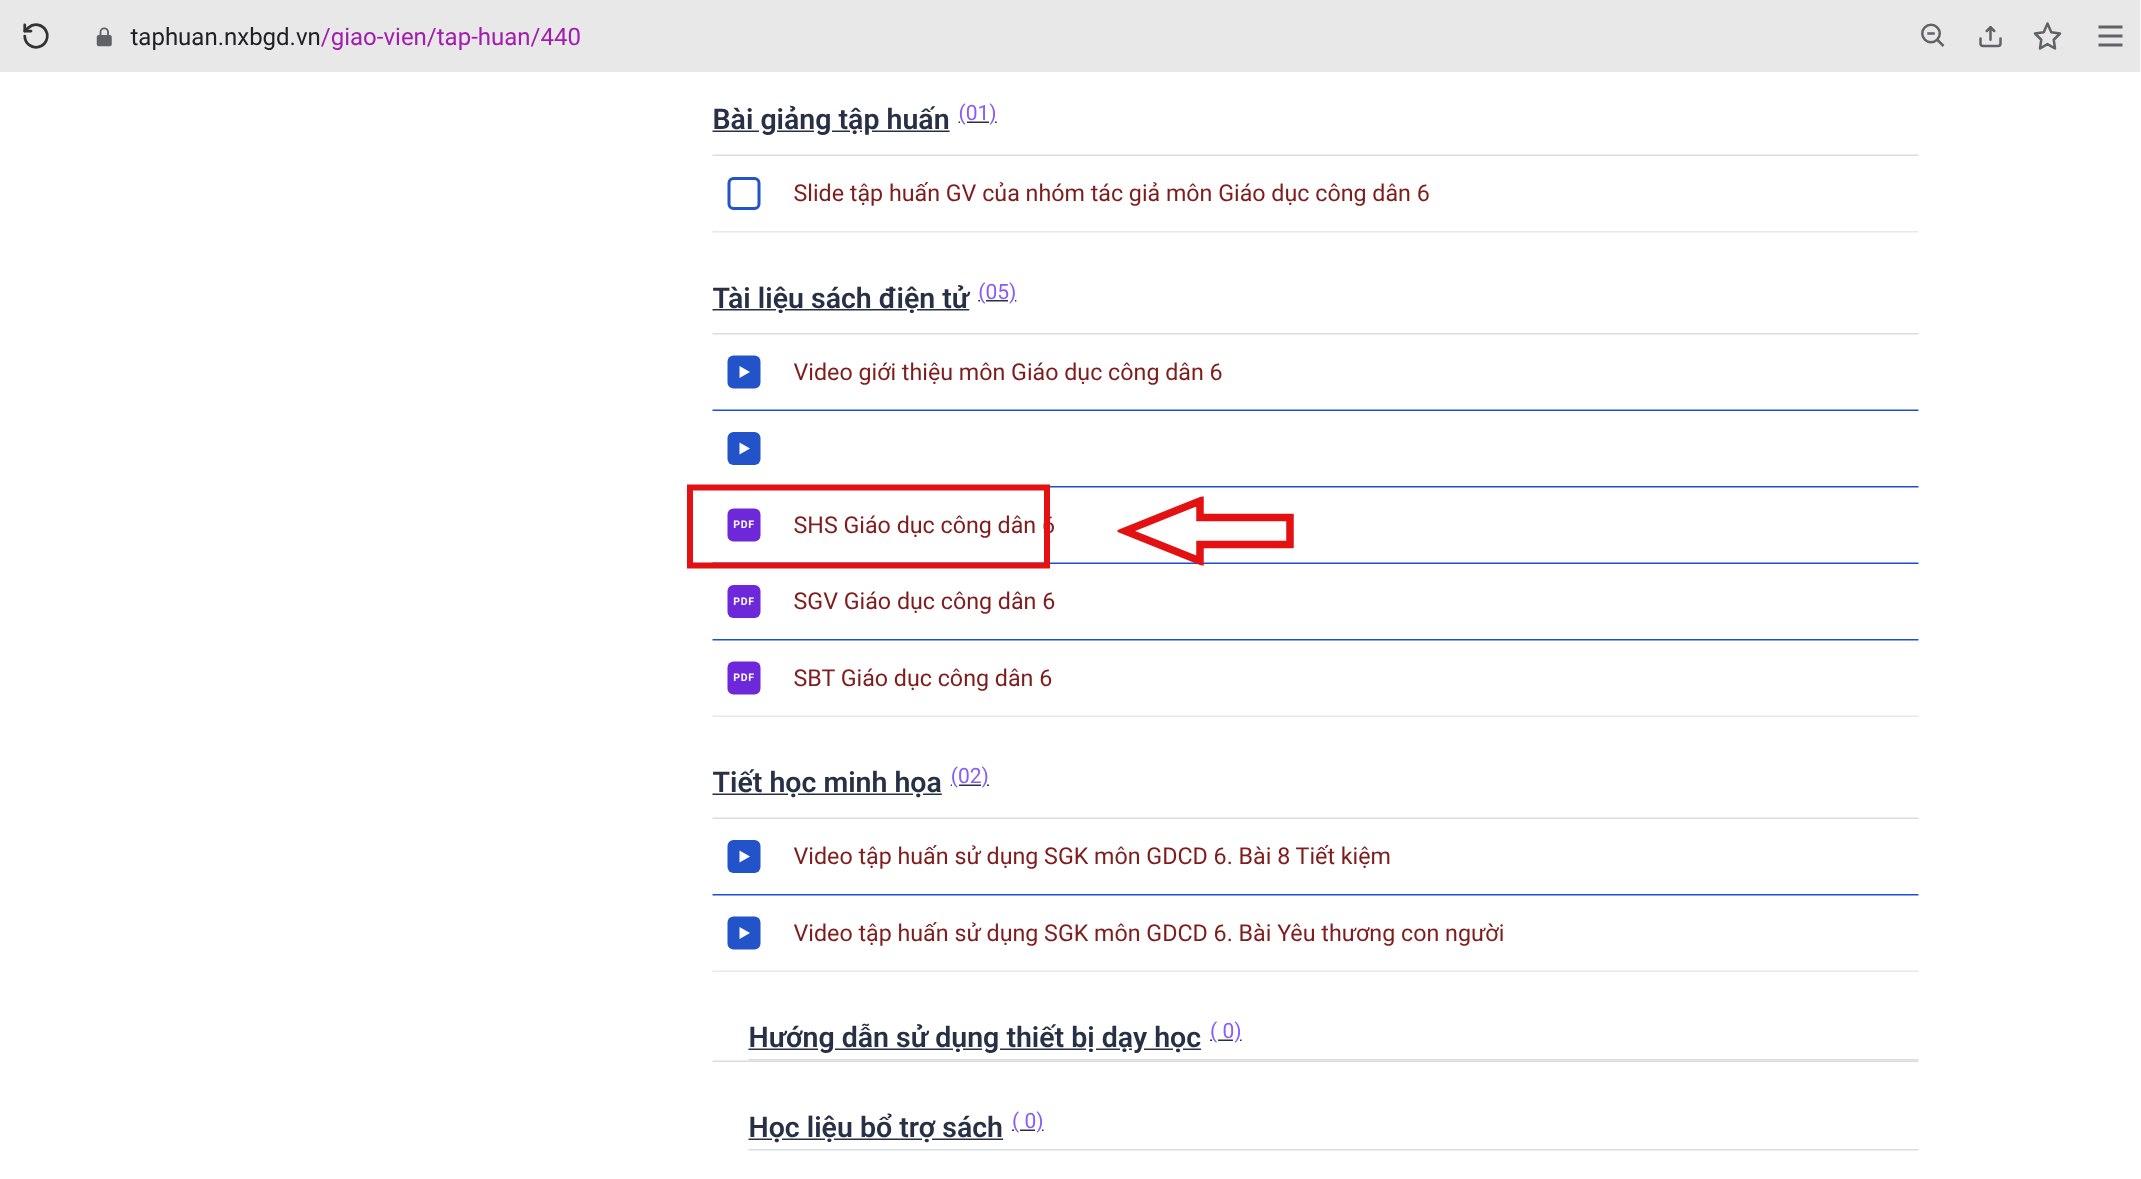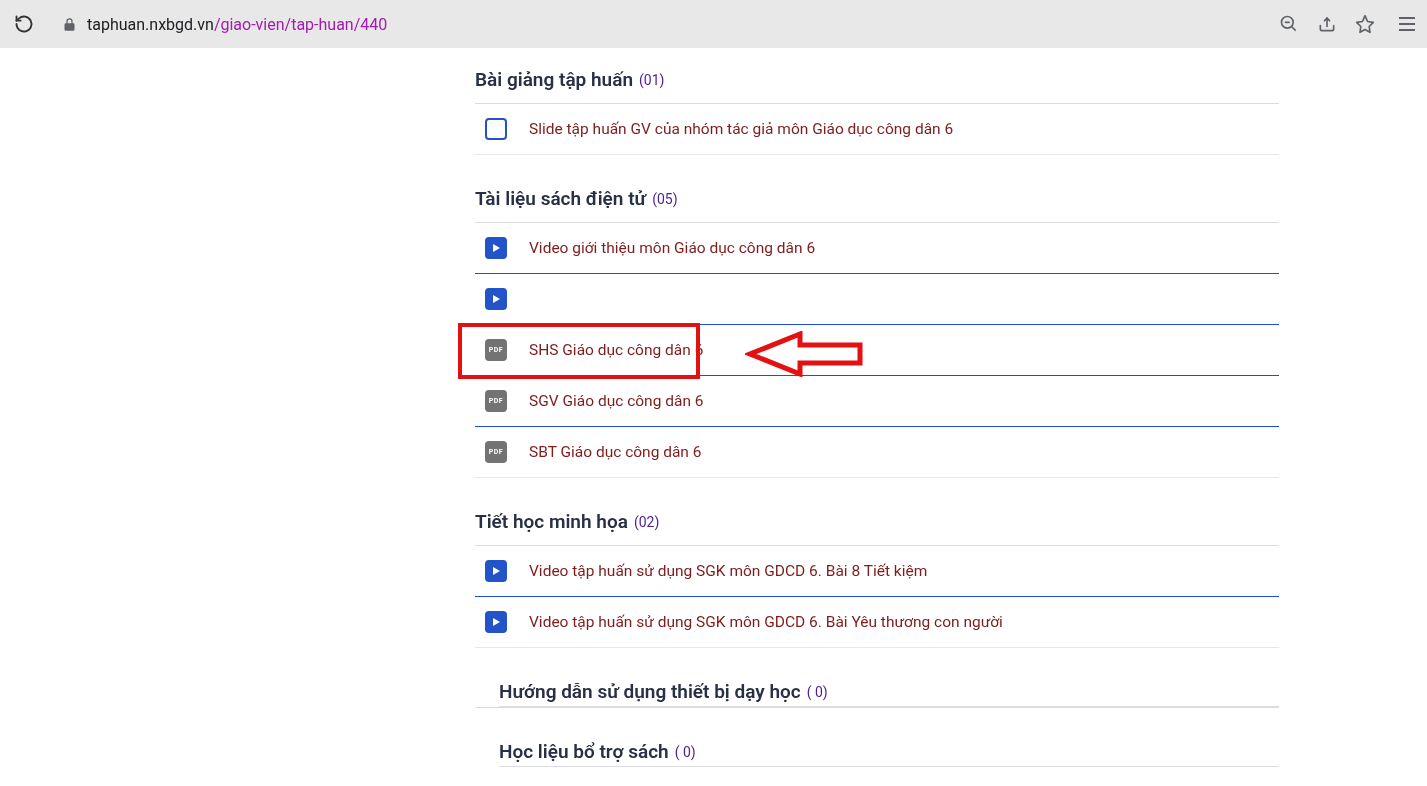--- a/index.html
+++ b/index.html
@@ -48,27 +48,28 @@
     }
     .container {
       width: 804px;
       margin-left: 475px;
     }
     .section-title {
       font-size: 19px;
       font-weight: 600;
       color: #273044;
       display: flex;
-      align-items: center;
+      align-items: flex-start;
       gap: 6px;
       padding-bottom: 12px;
+      text-decoration: underline;
     }
     .section-count {
       font-size: 14px;
-      color: #4c1d95;
+      color: #8b5cf6;
       font-weight: 400;
     }
     .section-divider {
       border: none;
       border-top: 1px solid #dadce0;
     }
     .item-row {
       display: flex;
       align-items: center;
       padding: 14px 4px;
@@ -87,21 +88,21 @@
     }
     .icon-slide {
       background: #fff;
       border: 2px solid #2253c8;
     }
     .icon-video {
       background: #2253c8;
     }
     .icon-video svg { display:block; }
     .icon-pdf {
-      background: #737373;
+      background: #6d28d9;
       color:#fff;
       font-size: 7px;
       font-weight:700;
       letter-spacing:0.5px;
     }
     .item-label {
       font-size: 15.5px;
       color: #7f1d1d;
       margin-left: 8px;
     }

